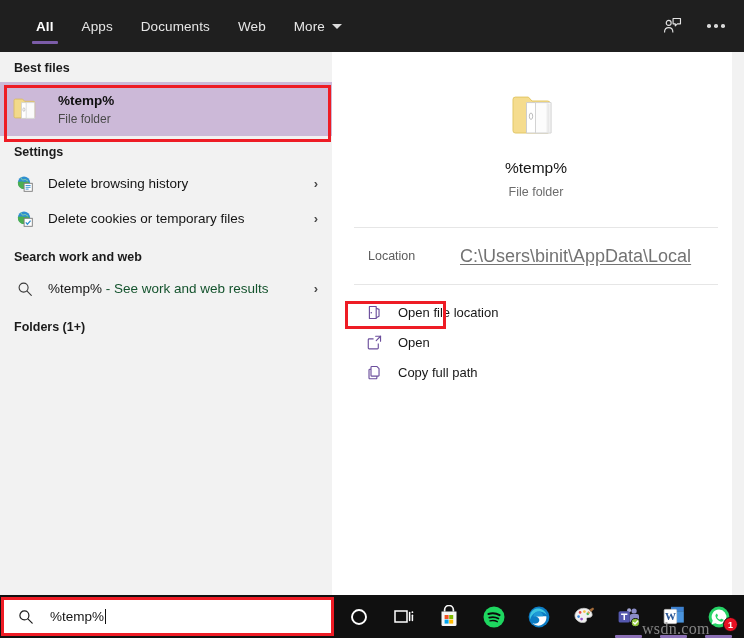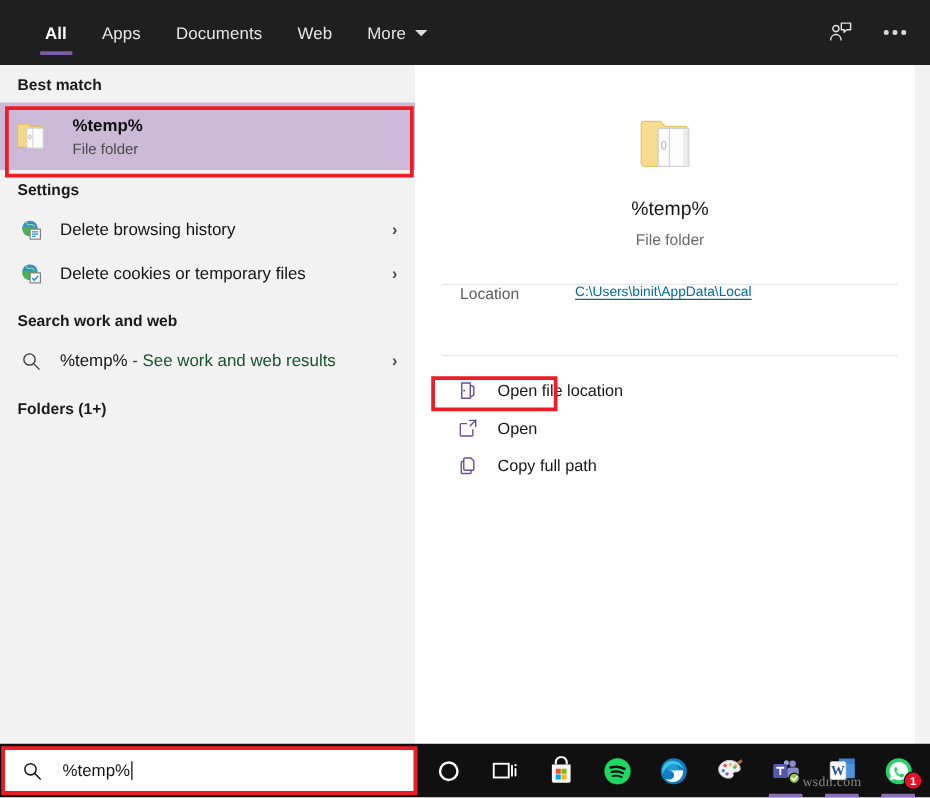--- a/index.html
+++ b/index.html
@@ -100,25 +100,25 @@
     height: 175px; display: flex; flex-direction: column;
     align-items: center; justify-content: center; padding-top: 10px;
   }
   .folder-icon-lg { position: relative; width: 54px; height: 50px; margin-bottom: 16px; }
   .preview-title { font-size: 15.5px; color: #171717; line-height: 22px; }
   .preview-sub { font-size: 12.5px; color: #6c6c6c; margin-top: 6px; }
 
   .divider { height: 1px; background: #e6e6e6; margin: 0 14px; }
 
   .location-row {
-    display: flex; align-items: flex-start; height: 56px; padding: 0 14px;
+    display: flex; align-items: center; height: 56px; padding: 0 14px;
   }
   .location-key { width: 106px; flex: 0 0 106px; font-size: 12.5px; color: #5c5c5c; padding-left: 14px; }
   .location-val {
-    font-size: 11px; color: #0369a1; text-decoration: underline;
+    font-size: 18px; color: #737373; text-decoration: underline;
     text-underline-offset: 2px;
   }
 
   .actions { padding: 12px 0 0 14px; }
   .action-row {
     position: relative; display: flex; align-items: center; height: 30px;
     padding-left: 8px;
   }
   .action-icon { width: 24px; flex: 0 0 24px; margin-right: 12px; display: flex; align-items: center; justify-content: center; }
   .action-label { font-size: 13px; color: #171717; }
@@ -150,21 +150,21 @@
   .tb-item {
     width: 45px; height: 43px; display: flex; align-items: center; justify-content: center;
     position: relative;
   }
   .tb-item .underline-act {
     position: absolute; bottom: 0; left: 9px; width: 27px; height: 3px;
     background: #8b6fb5; border-radius: 1px;
   }
 
   .watermark {
-    position: absolute; left: 642px; top: 620px; font-size: 11px;
+    position: absolute; left: 642px; top: 620px; font-size: 16px;
     color: #9a9a9a; opacity: .85; letter-spacing: .3px; z-index: 35;
     font-family: "Liberation Serif", serif;
     text-align: center;
   }
   .badge-count {
     position: absolute; right: 3px; bottom: 6px;
     background: #e81123; color: #fff; font-size: 9px; font-weight: bold;
     width: 15px; height: 15px; border-radius: 50%;
     display: flex; align-items: center; justify-content: center;
     border: 1.5px solid #101010;
@@ -215,21 +215,21 @@
               <i></i>
               <i></i>
             </span>
         </div>
       </div>
     </div>
   </div>
 
   <div class="left-panel">
 
-    <div class="section-label">Best match</div>
+    <div class="section-label">Best files</div>
 
     <div class="best-match-row">
       <div class="folder-icon-sm">
         <svg width="30" height="26" viewBox="0 0 30 26">
           <path d="M2 4.5a1.4 1.4 0 0 1 1.4-1.4h7.2l2.1 2.2h8.6a1.4 1.4 0 0 1 1.4 1.4v13.8a1.4 1.4 0 0 1-1.4 1.4H3.4A1.4 1.4 0 0 1 2 20.5z" fill="#f2d98a" stroke="#d9bb65" stroke-width=".9"></path>
           <path d="M9.5 6.6h11.2v15.8H9.5z" fill="#ffffff" stroke="#cfcfcf" stroke-width=".8"></path>
           <path d="M14.2 6.6h8.3v15.8h-8.3z" fill="#fbfbfb" stroke="#d4d4d4" stroke-width=".8"></path>
           <ellipse cx="11.9" cy="13.6" rx="1" ry="1.8" fill="none" stroke="#b9b9b9" stroke-width=".8"></ellipse>
         </svg>
       </div>

